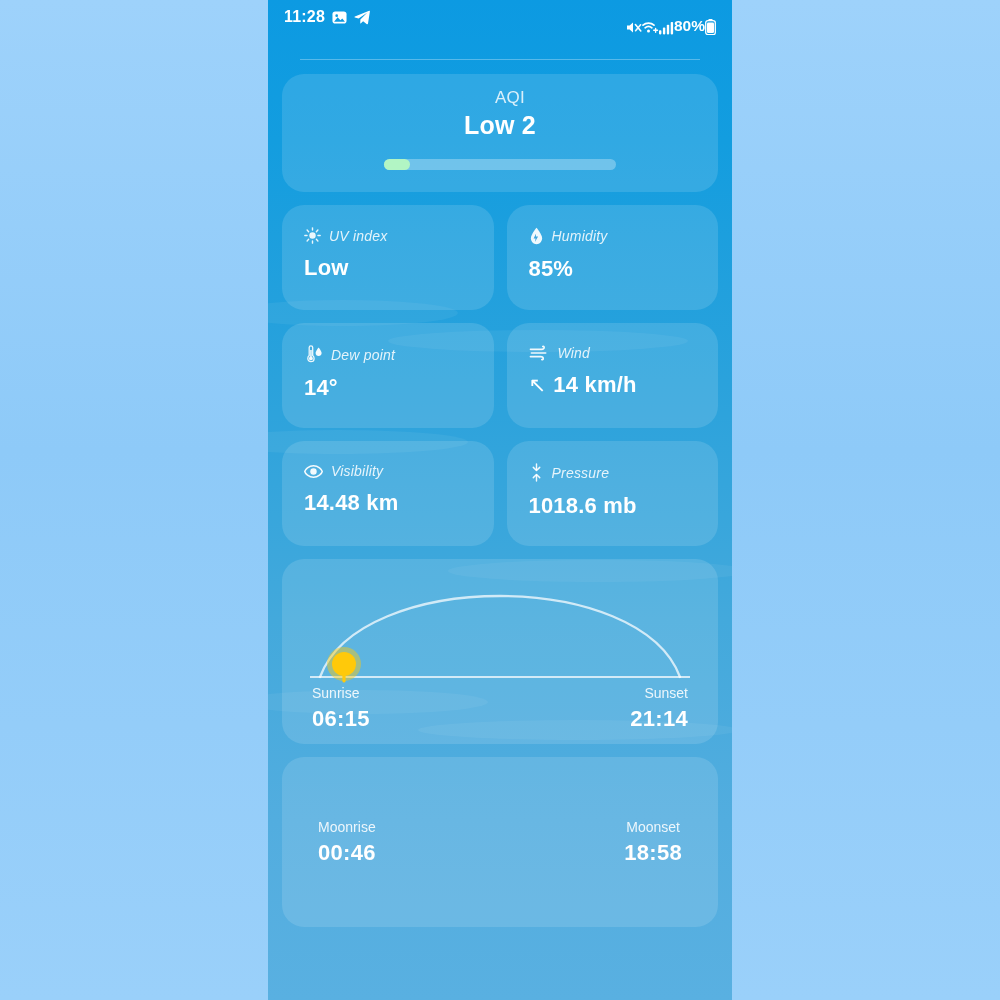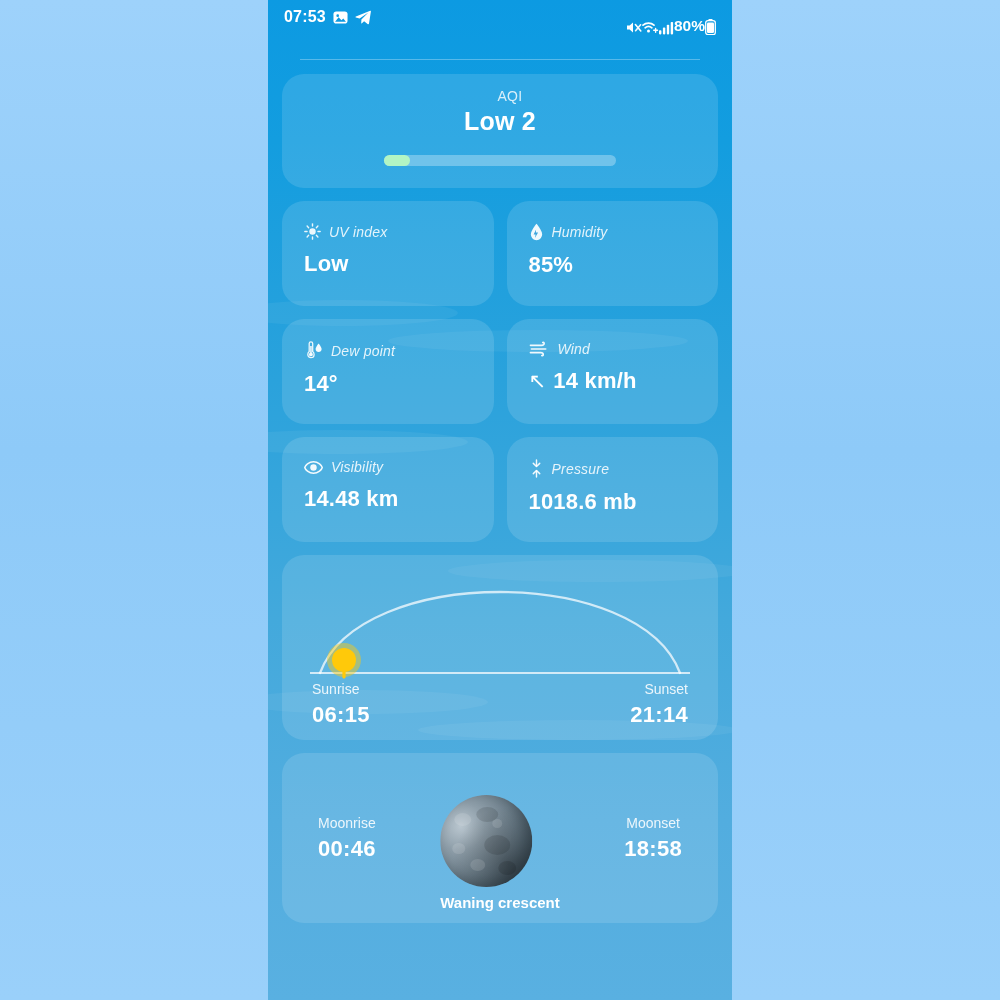--- a/index.html
+++ b/index.html
@@ -47,21 +47,21 @@
     background:rgba(255,255,255,0.13);
     border-radius:22px;
     position:relative;
     overflow:hidden;
   }
   .row { display:flex; gap:13px; margin-top:13px; }
   .row > .card { flex:1; }
 
   
   .aqi { padding:14px 0 22px 0; text-align:center; }
-  .aqi-label { font-size:14px; color:rgba(255,255,255,0.82); letter-spacing:.3px;padding-left:20px; }
+  .aqi-label { font-size:17px; color:rgba(255,255,255,0.82); letter-spacing:.3px;padding-left:20px; }
   .aqi-value { font-size:25px; font-weight:700; color:#fff; margin-top:3px; letter-spacing:.2px; }
   .aqi-bar { margin:19px auto 0 auto; width:232px; height:11px; border-radius:6px; background:rgba(255,255,255,0.30); position:relative; }
   .aqi-fill { position:absolute; left:0; top:0; height:11px; border-radius:6px; background:#b2f5c4; }
 
   
   .tile { padding:22px 22px 24px 22px; min-height:105px; }
   .tile-head { display:flex; align-items:center; gap:8px; }
   .tile-label { font-size:14px; color:rgba(255,255,255,0.86); letter-spacing:.2px;font-style:italic; }
   .tile-value { margin-top:11px; font-size:22px; font-weight:700; color:#fff; letter-spacing:.2px;
                 display:flex; align-items:center; gap:7px; }
@@ -100,21 +100,21 @@
 
     <div class="cloudband" style="left:-40px;top:300px;width:230px;height:26px;"></div>
     <div class="cloudband" style="left:120px;top:330px;width:300px;height:22px;"></div>
     <div class="cloudband" style="left:-60px;top:430px;width:260px;height:24px;"></div>
     <div class="cloudband" style="left:180px;top:560px;width:300px;height:22px;"></div>
     <div class="cloudband" style="left:-30px;top:690px;width:250px;height:24px;"></div>
     <div class="cloudband" style="left:150px;top:720px;width:320px;height:20px;"></div>
 
     <div class="statusbar">
       <div class="sb-left">
-        <span class="sb-time">07:53</span>
+        <span class="sb-time">11:28</span>
         <svg class="ic" width="15" height="15" viewBox="0 0 16 16">
           <rect x="0.5" y="1.5" width="15" height="13" rx="3" fill="#fff"></rect>
           <circle cx="5" cy="6" r="1.4" fill="#0c9ae2"></circle>
           <path d="M2.2 12.5 L6 7.6 L9 11 L11 9 L13.8 12.5 Z" fill="#0c9ae2"></path>
         </svg>
         <svg class="ic" width="16" height="15" viewBox="0 0 16 15">
           <path d="M15.2 0.7 L0.9 6.4 C0.3 6.6 0.3 7.2 0.9 7.4 L4.6 8.6 L13.4 2.6 L6.4 9.5 L6.2 13.4 C6.6 13.6 6.9 13.4 7.2 13.1 L9.1 11.3 L12.9 14.2 C13.4 14.5 13.9 14.3 14 13.6 L15.9 1.5 C16 0.8 15.7 0.5 15.2 0.7 Z" fill="#fff"></path>
         </svg>
       </div>
       <div class="sb-right">
@@ -273,29 +273,17 @@
         <div class="moon-inner">
           <div class="moon-col">
             <div class="moon-cap">Moonrise</div>
             <div class="moon-time">00:46</div>
           </div>
           <div class="moon-col">
             <div class="moon-cap">Moonset</div>
             <div class="moon-time">18:58</div>
           </div>
         </div>
-        <div class="moon-center">
-          <div class="moon-ball">
-            <div class="crater" style="left:14px;top:18px;width:17px;height:13px;"></div>
-            <div class="crater d" style="left:36px;top:12px;width:22px;height:15px;"></div>
-            <div class="crater" style="left:12px;top:48px;width:13px;height:11px;"></div>
-            <div class="crater d" style="left:44px;top:40px;width:26px;height:20px;"></div>
-            <div class="crater" style="left:30px;top:64px;width:15px;height:12px;"></div>
-            <div class="crater d" style="left:58px;top:66px;width:18px;height:14px;"></div>
-            <div class="crater" style="left:52px;top:24px;width:10px;height:9px;"></div>
-          </div>
-          <div class="moon-phase">Waning crescent</div>
-        </div>
       </div>
 
     </div>
   </div>
 </div>
 
 </body></html>

